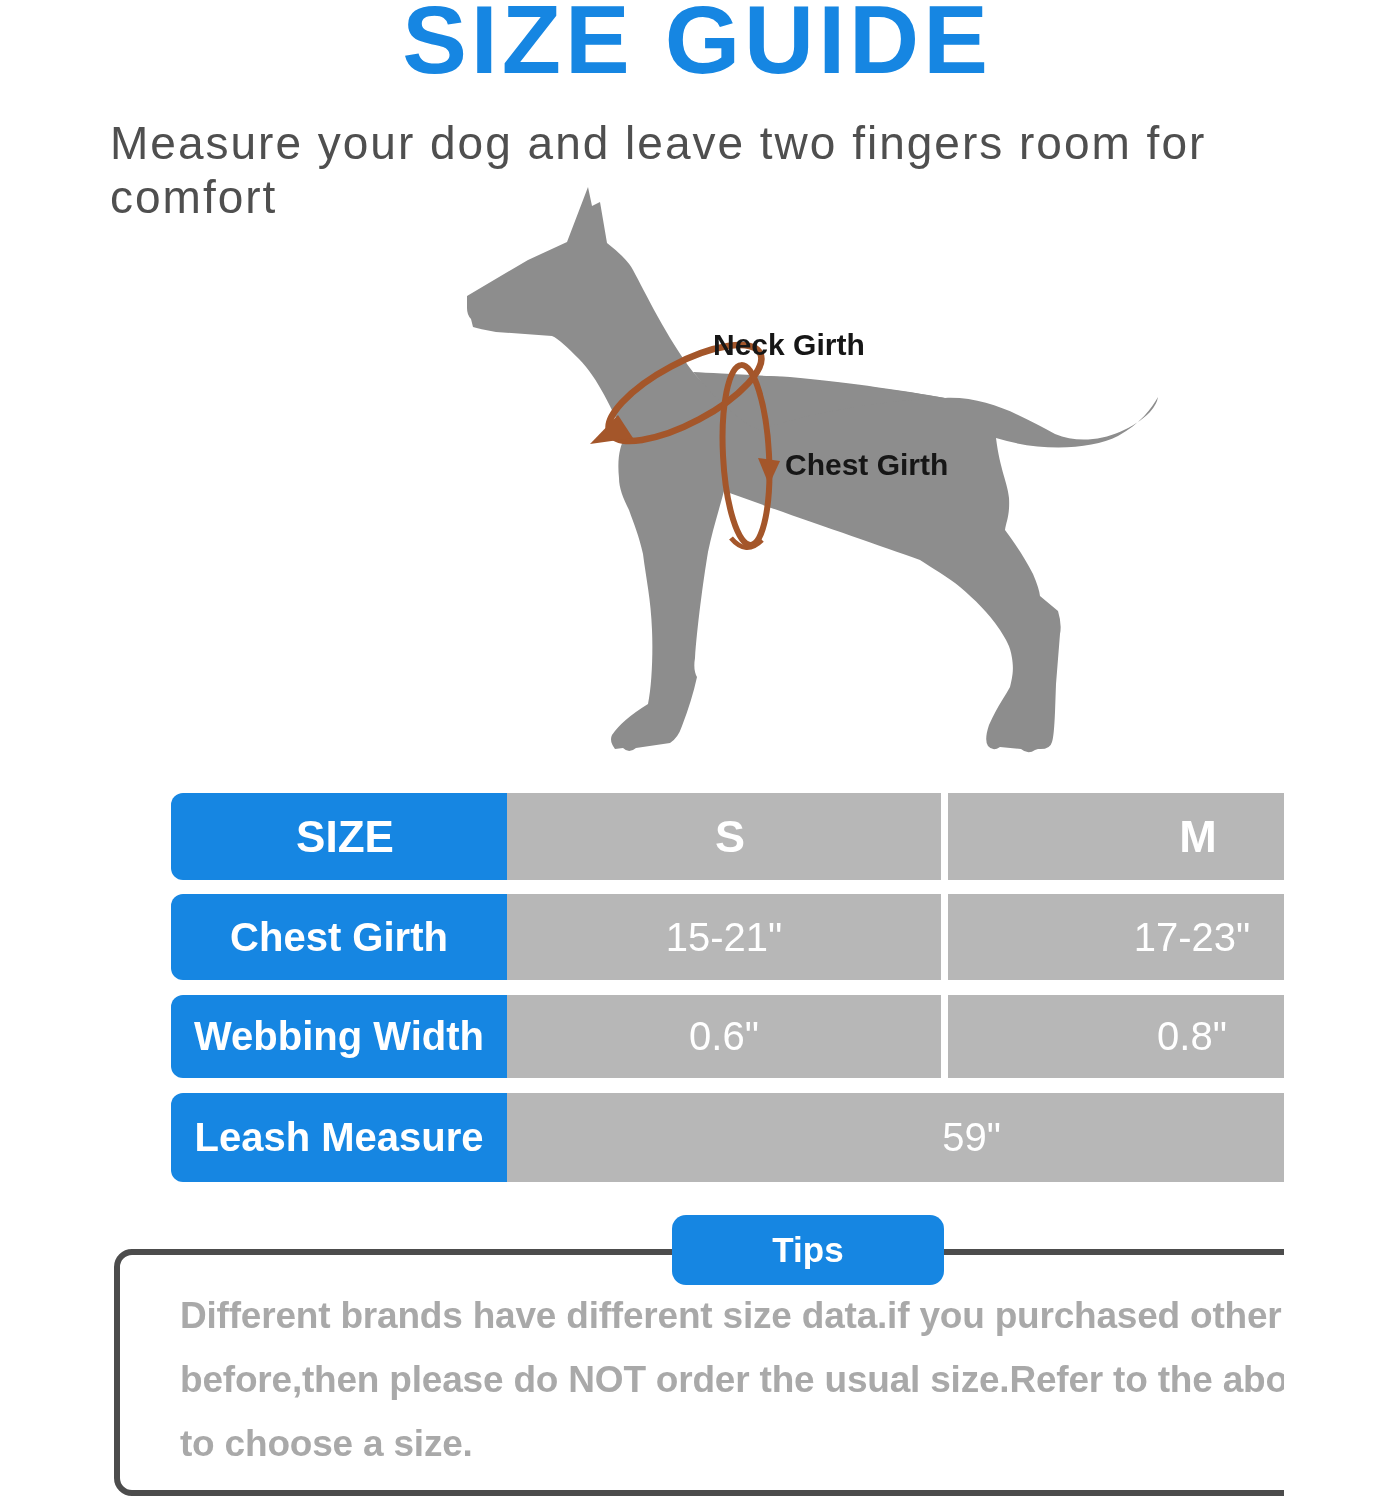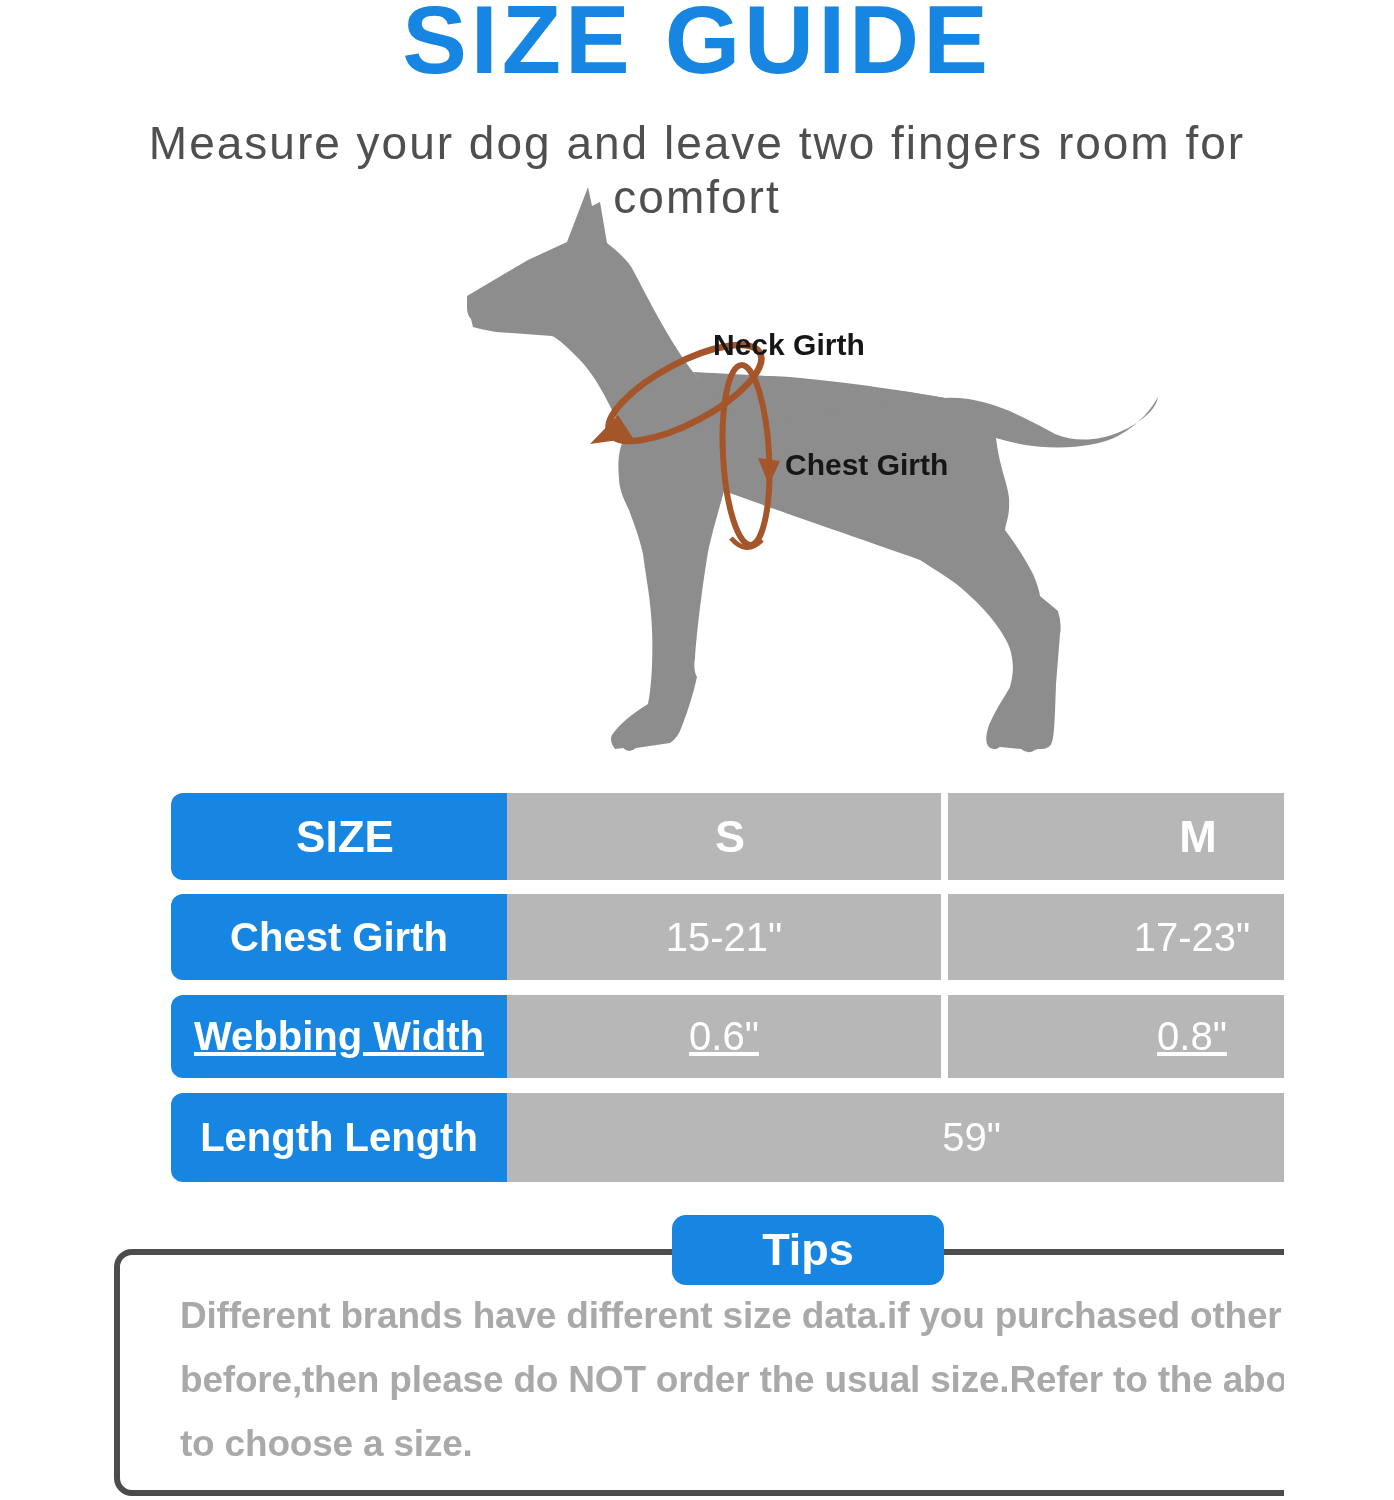--- a/index.html
+++ b/index.html
@@ -13,21 +13,21 @@
   }
   .title{
     position:absolute;top:-16px;left:0;width:100%;
     text-align:center;
     font-size:97px;font-weight:700;letter-spacing:4px;
     color:#1686e2;
     margin:0;
   }
   .subtitle{
     position:absolute;top:116px;left:0;width:100%;
-    text-align:center;
+    text-align:left;
     font-size:46px;font-weight:500;letter-spacing:2px;
     color:#4f4f4f;
   }
   .dog-svg{position:absolute;left:330px;top:180px;}
 
   
   .cell{
     position:absolute;
     display:flex;align-items:center;justify-content:center;
     color:#ffffff;
@@ -39,36 +39,36 @@
     border-radius:12px 0 0 12px;
     font-weight:700;font-size:40px;
   }
   .cell.val{background:#b7b7b7;font-size:40px;font-weight:400;}
   .cell.hdr{font-weight:700;font-size:45px;padding-left:12px;}
   .cell.col-s{left:397px;width:434px;}
   .cell.col-m{left:838px;width:488px;border-radius:0 12px 12px 0;}
   .cell.col-span{left:397px;width:929px;border-radius:0 12px 12px 0;}
   .r1{top:793px;height:87px;}
   .r2{top:894px;height:86px;}
-  .r3{top:995px;height:83px;text-decoration:underline;}
+  .r3{top:995px;height:83px;}
   .r4{top:1093px;height:89px;}
 
   
   .tips-box{
     position:absolute;left:4px;top:1249px;width:1386px;height:247px;
     box-sizing:border-box;
     border:6px solid #4c4c4c;
     border-radius:18px;
     background:#ffffff;
   }
   .tips-badge{
     position:absolute;left:562px;top:1215px;width:272px;height:70px;
     background:#1686e2;border-radius:14px;
     display:flex;align-items:center;justify-content:center;
-    color:#ffffff;font-size:45px;font-weight:700;text-align:center;
+    color:#ffffff;font-size:35px;font-weight:700;text-align:center;
   }
   .tips-text{
     position:absolute;left:28px;top:1284px;width:1350px;
     font-size:37px;font-weight:700;letter-spacing:-0.2px;
     line-height:64px;
     color:#a9a9a9;
     margin-left:42px;
   }
 </style>
 </head>
@@ -150,21 +150,21 @@
     <div class="cell val hdr col-m r1">M</div>
 
     <div class="cell label r2">Chest Girth</div>
     <div class="cell val col-s r2">15-21"</div>
     <div class="cell val col-m r2">17-23"</div>
 
     <div class="cell label r3">Webbing Width</div>
     <div class="cell val col-s r3">0.6"</div>
     <div class="cell val col-m r3">0.8"</div>
 
-    <div class="cell label r4">Length Length</div>
+    <div class="cell label r4">Leash Measure</div>
     <div class="cell val col-span r4">59"</div>
   </div>
 
   <div class="tips-box"></div>
   <div class="tips-badge">Tips</div>
   <div class="tips-text">Different brands have different size data.if you purchased other brands before,then please do NOT order the usual size.Refer to the above size guide to choose a size.</div>
 
 </div>
 
 </body></html>

